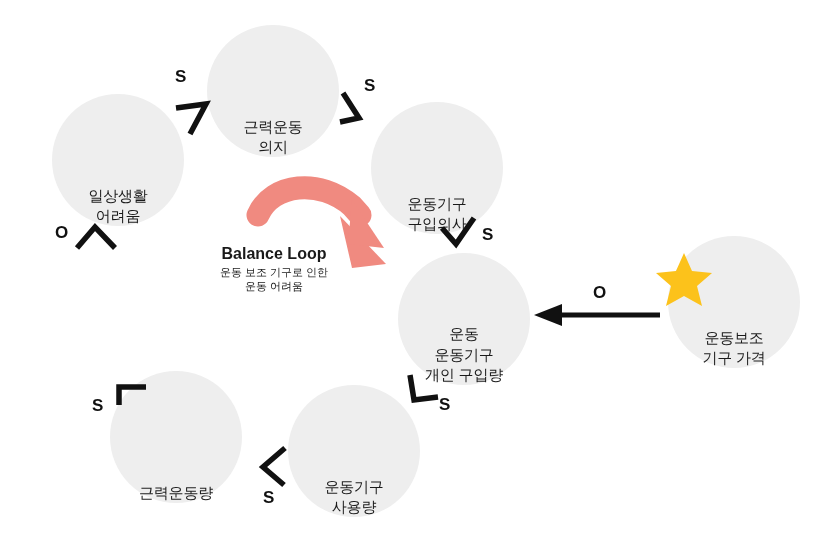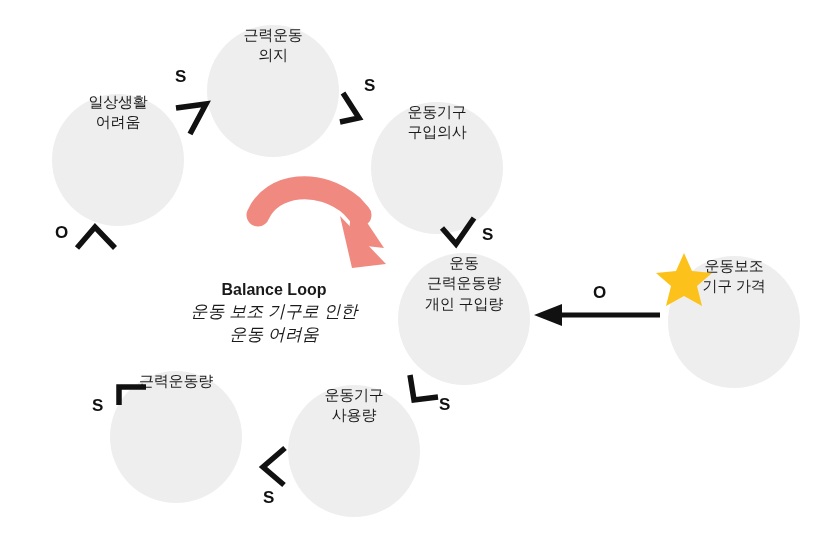--- a/index.html
+++ b/index.html
@@ -15,21 +15,21 @@
     width: 824px;
     height: 555px;
     background: #ffffff;
     overflow: hidden;
   }
   .node {
     position: absolute;
     border-radius: 50%;
     background: #eeeeee;
     display: flex;
-    align-items: flex-start;
+    align-items: flex-end;
     justify-content: center;
     text-align: center;
     box-sizing: border-box;
   }
   .node-label {
     font-size: 15px;
     line-height: 1.35;
     color: #1a1a1a;
     white-space: pre-line;
     letter-spacing: -0.2px;
@@ -45,29 +45,27 @@
   .loop-label {
     position: absolute;
     text-align: center;
     color: #1a1a1a;
   }
   .loop-title {
     font-size: 16px;
     font-weight: 700;
     line-height: 1.35;
     display: block;
-    margin-top: 36px;
   }
   .loop-sub {
-    font-size: 17px;
+    font-size: 11px;
     font-weight: 400;
     line-height: 1.35;
     display: block;
     white-space: pre-line;
-    font-style: italic;
   }
   svg.overlay {
     position: absolute;
     left: 0;
     top: 0;
     width: 824px;
     height: 555px;
     pointer-events: none;
   }
   .arrowhead {
@@ -86,47 +84,47 @@
 </head>
 <body>
 
 <div id="canvas">
 
   <div class="node" style="left:207px; top:25px; width:132px; height:132px;">
     <span class="node-label">근력운동
 의지</span>
   </div>
 
-  <div class="node" style="left:52px; top:94px; width:132px; height:132px;font-family:Liberation Mono, monospace;">
+  <div class="node" style="left:52px; top:94px; width:132px; height:132px;">
     <span class="node-label">일상생활
 어려움</span>
   </div>
 
 
   <div class="node" style="left:110px; top:371px; width:132px; height:132px;">
     <span class="node-label">근력운동량</span>
   </div>
 
   <div class="node" style="left:288px; top:385px; width:132px; height:132px;">
     <span class="node-label">운동기구
 사용량</span>
   </div>
 
   <div class="node" style="left:398px; top:253px; width:132px; height:132px;">
     <span class="node-label">운동
-근력운동량
+운동기구
 개인 구입량</span>
   </div>
 
   <div class="node" style="left:371px; top:102px; width:132px; height:132px;">
     <span class="node-label">운동기구
 구입의사</span>
   </div>
 
-  <div class="node" style="left:668px; top:256px; width:132px; height:132px;">
+  <div class="node" style="left:668px; top:236px; width:132px; height:132px;">
     <span class="node-label">운동보조
 기구 가격</span>
   </div>
 
   <svg class="overlay" viewBox="0 0 824 555" xmlns="http://www.w3.org/2000/svg">
 
     <g>
       <path d="M 258,215 C 272,183 320,178 352,206 L 360,215" fill="none" stroke="#f08a80" stroke-width="23" stroke-linecap="round"></path>
       <path d="M 340,216 L 386,264 L 352,268 Z" fill="#f08a80"></path>
       <path d="M 352,200 L 384,248 L 348,244 Z" fill="#f08a80"></path>

